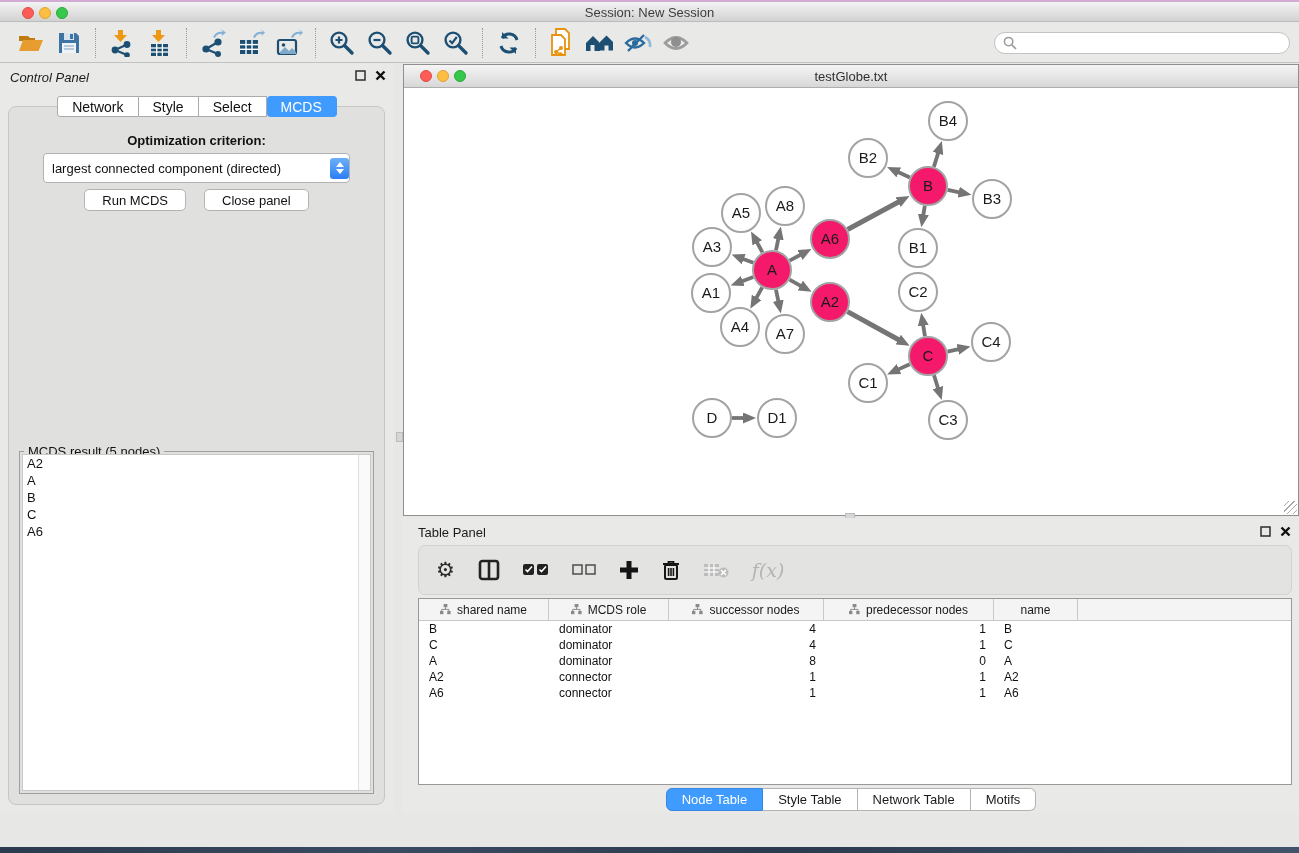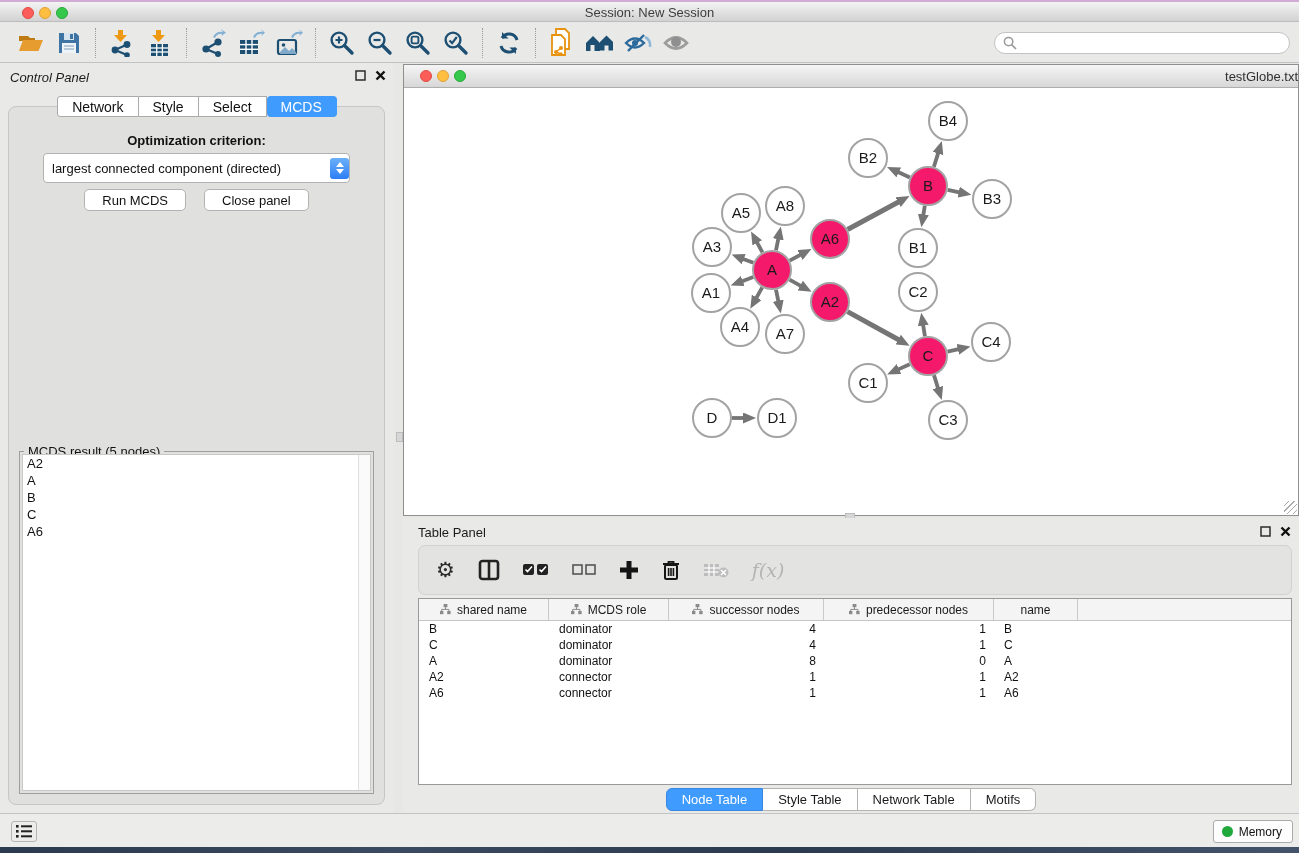--- a/index.html
+++ b/index.html
@@ -57,21 +57,21 @@
   .result-item { font-size:13px; color:#111; padding:1px 0 1px 4px; line-height:15px; }
 
   
   .net-window { position:absolute; left:403px; top:64px; width:896px; height:452px;
     background:#fff; border:1px solid #8f8f8f; }
   .net-titlebar { position:relative; height:23px; background:linear-gradient(#f5f5f5,#d7d7d7); border-bottom:1px solid #aeaeae; }
   .net-traffic { position:absolute; top:5px; width:12px; height:12px; border-radius:50%; }
   .n-red { left:16px; background:#fc5d58; border:1px solid #e24a43; }
   .n-yel { left:33px; background:#fdbe41; border:1px solid #dfa334; }
   .n-grn { left:50px; background:#35c84a; border:1px solid #2aa83c; }
-  .net-title { position:absolute; top:4px; left:0; right:0; text-align:right; font-size:13px; color:#303030; }
+  .net-title { position:absolute; top:4px; left:0; right:0; text-align:center; font-size:13px; color:#303030; }
   .net-canvas { position:absolute; top:23px; left:0; right:0; bottom:0; background:#fff; }
   .net-canvas svg { position:absolute; inset:0; }
   .net-grip { position:absolute; right:1px; bottom:1px; width:13px; height:13px;
     background:repeating-linear-gradient(135deg, transparent 0 3px, #a9a9a9 3px 4px); }
   .split-handle-v { position:absolute; left:396px; top:432px; width:7px; height:10px; background:#d6d6d6; border:1px solid #bcbcbc; }
   .split-handle-h { position:absolute; left:845px; top:513px; width:10px; height:7px; background:#d6d6d6; border:1px solid #bcbcbc; }
 
   
   .table-panel { position:absolute; left:403px; top:518px; width:896px; height:295px; background:#e9e9e8; }
   .tp-header { position:relative; height:27px; }
@@ -592,33 +592,15 @@
     </div>
 
     <div class="tp-tabs">
         <div class="tp-tab active">Node Table</div>
         <div class="tp-tab">Style Table</div>
         <div class="tp-tab">Network Table</div>
         <div class="tp-tab">Motifs</div>
       </div>
   </div>
 
-  <div class="statusbar">
-    <span class="list-btn">
-      <svg class="ic" width="16" height="13" viewBox="0 0 16 13">
-        <g fill="#222">
-          <rect x="0" y="0" width="2.6" height="2.6"></rect>
-            <rect x="0" y="5" width="2.6" height="2.6"></rect>
-            <rect x="0" y="10" width="2.6" height="2.6"></rect>
-          <rect x="5" y="0.3" width="11" height="2"></rect>
-            <rect x="5" y="5.3" width="11" height="2"></rect>
-            <rect x="5" y="10.3" width="11" height="2"></rect>
-        </g>
-      </svg>
-    </span>
-    <span class="memory-btn">
-      <span class="mem-dot"></span>
-      <span>Memory</span>
-    </span>
-  </div>
   <div class="desktop-strip"></div>
 
 </div>
 
 </body></html>

